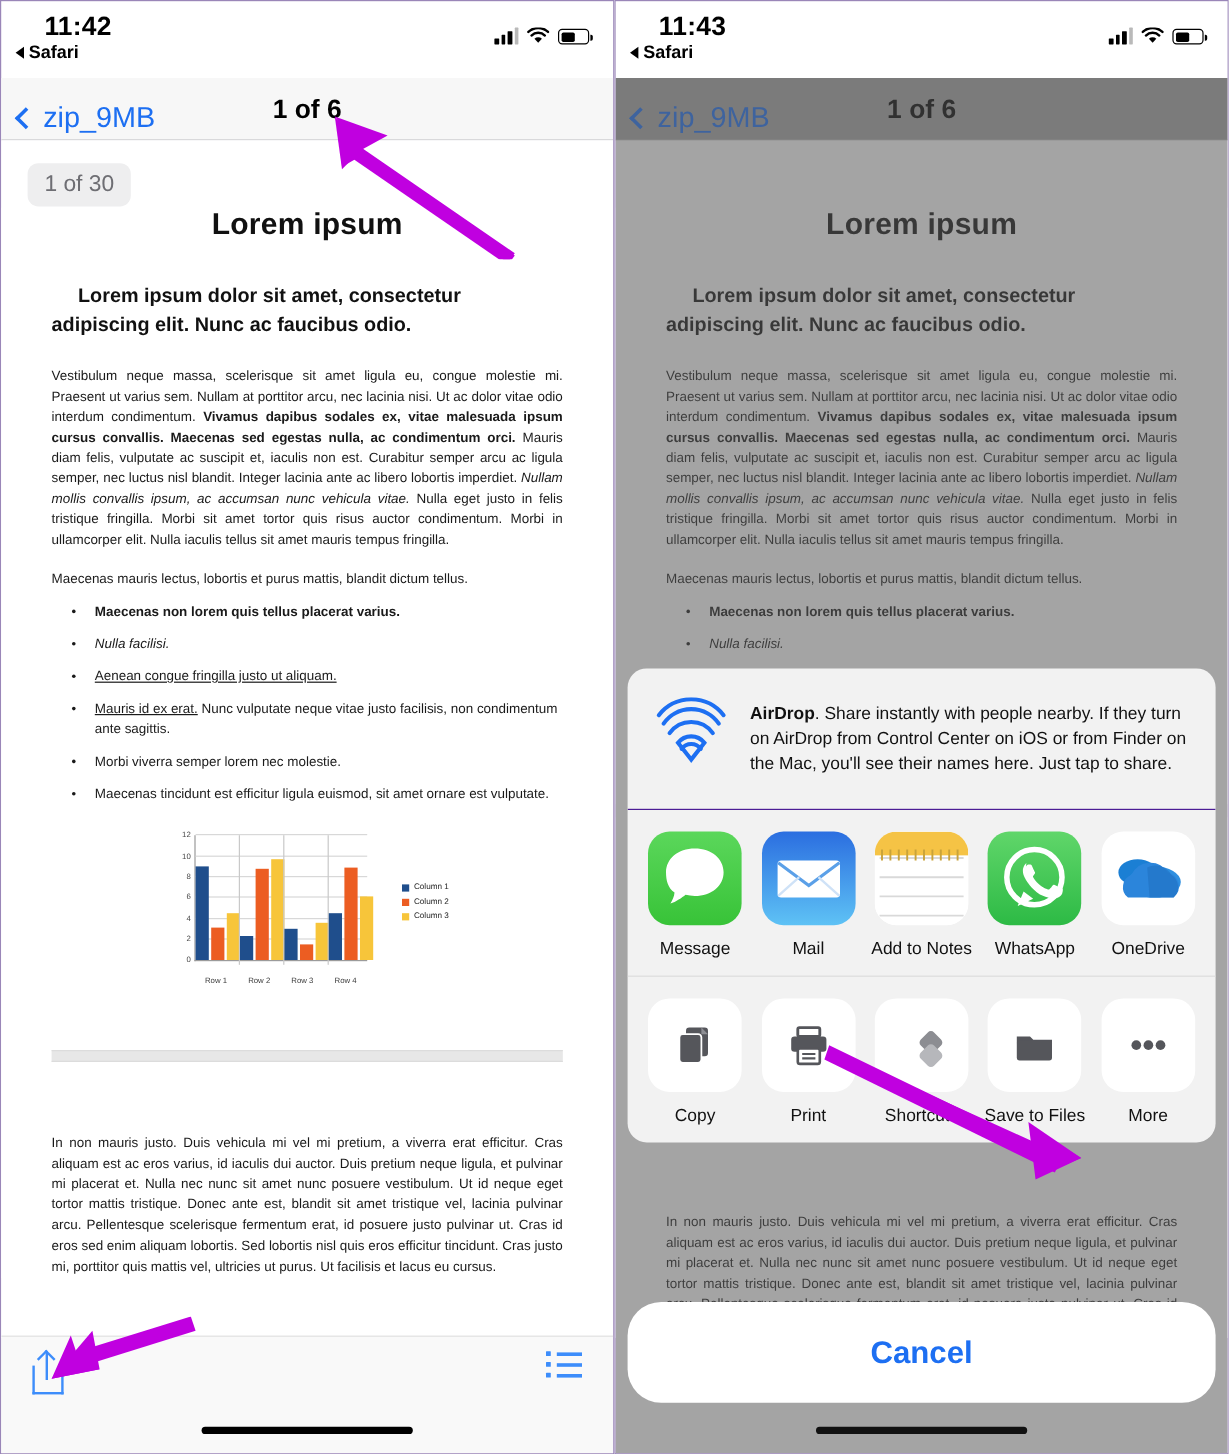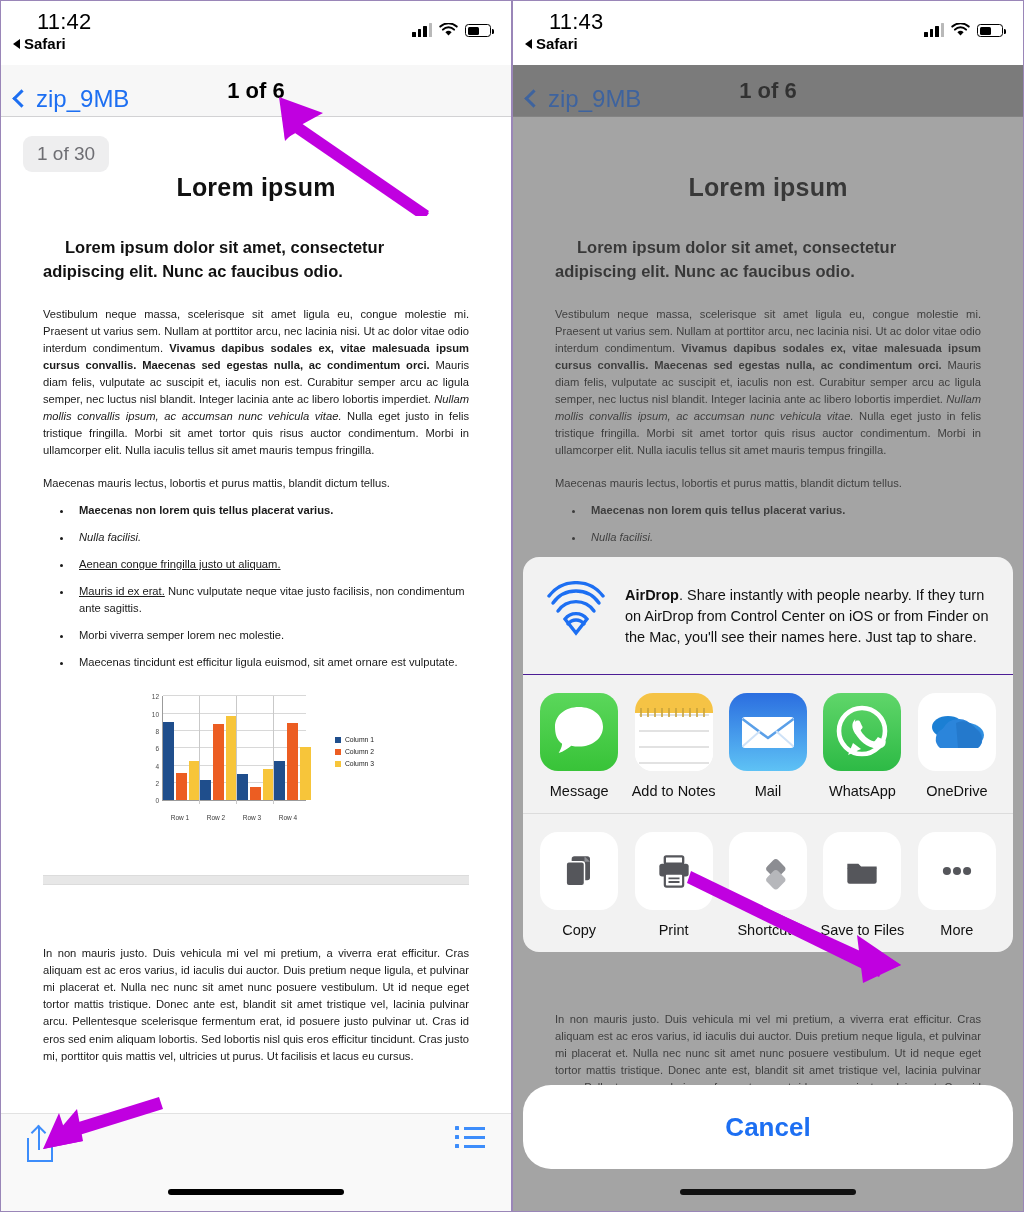--- a/index.html
+++ b/index.html
@@ -20,21 +20,21 @@
   .phone.left  { background: #ffffff; }
   .phone.right { background: #ffffff; }
 
   
   .statusbar {
     position: relative; height: 64px;
     padding: 10px 22px 0 22px;
   }
   .sb-time {
     position:absolute; left: 36px; top: 8px;
-    font-size: 22px; font-weight: 400; color: #000; letter-spacing: .2px;
+    font-size: 22px; font-weight: 700; color: #000; letter-spacing: .2px;
   }
   .sb-back {
     position:absolute; left: 12px; top: 34px;
     font-size: 15px; font-weight: 600; color: #000;
     display:flex; align-items:center; gap:4px;
   }
   .sb-back .tri {
     width:0; height:0; border-top:5px solid transparent; border-bottom:5px solid transparent;
     border-right:7px solid #000; display:inline-block;
   }
@@ -456,20 +456,30 @@
       </div>
 
       <div class="row-apps">
         <div class="cell">
           <div class="appicon" style="background:linear-gradient(#5bd75b,#38c338)">
             <svg viewBox="0 0 78 78">
                 <path d="M39 14c14 0 24 8.6 24 19.8 0 11.2-10 19.8-24 19.8-2.7 0-5.3-.3-7.7-.9-3 2.4-8 6-12.6 7.3 1.6-3 3.2-6 3.4-9.3C16.6 47 15 40.7 15 33.8 15 22.6 25 14 39 14z" fill="#fff"></path>
               </svg>
           </div>
           <div class="lab">Message</div>
+        </div>
+        <div class="cell">
+          <div class="appicon" style="background:linear-gradient(#2b6ee0,#5ec2f5)">
+            <svg viewBox="0 0 78 78">
+                <rect x="13" y="24" width="52" height="31" rx="3" fill="#fff"></rect>
+                <path d="M13.5 26 L39 45 L64.5 26" fill="none" stroke="#5ba0e8" stroke-width="2.6"></path>
+                <path d="M13.5 53.5 L31 38 M64.5 53.5 L47 38" fill="none" stroke="#cfe2f7" stroke-width="2"></path>
+              </svg>
+          </div>
+          <div class="lab">Mail</div>
         </div>
         <div class="cell">
           <div class="appicon" style="background:#fff">
             <svg viewBox="0 0 78 78">
                 <rect x="0" y="0" width="78" height="20" fill="#f5c345"></rect>
                 <rect x="0" y="20" width="78" height="58" fill="#fff"></rect>
                 <g stroke="#d9d9d9" stroke-width="1.6">
                   <line x1="4" y1="22" x2="74" y2="22"></line>
                   <line x1="4" y1="38" x2="74" y2="38"></line>
                   <line x1="4" y1="54" x2="74" y2="54"></line>
@@ -485,30 +495,20 @@
                   <line x1="48" y1="15" x2="48" y2="24"></line>
                   <line x1="55" y1="15" x2="55" y2="24"></line>
                   <line x1="62" y1="15" x2="62" y2="24"></line>
                   <line x1="69" y1="15" x2="69" y2="24"></line>
                 </g>
               </svg>
           </div>
           <div class="lab">Add to Notes</div>
         </div>
         <div class="cell">
-          <div class="appicon" style="background:linear-gradient(#2b6ee0,#5ec2f5)">
-            <svg viewBox="0 0 78 78">
-                <rect x="13" y="24" width="52" height="31" rx="3" fill="#fff"></rect>
-                <path d="M13.5 26 L39 45 L64.5 26" fill="none" stroke="#5ba0e8" stroke-width="2.6"></path>
-                <path d="M13.5 53.5 L31 38 M64.5 53.5 L47 38" fill="none" stroke="#cfe2f7" stroke-width="2"></path>
-              </svg>
-          </div>
-          <div class="lab">Mail</div>
-        </div>
-        <div class="cell">
           <div class="appicon" style="background:linear-gradient(#60d66a,#2dba45)">
             <svg viewBox="0 0 78 78">
                 <circle cx="39" cy="38" r="23" fill="none" stroke="#fff" stroke-width="4.6"></circle>
                 <path d="M25 62 L30 50 L38 56 Z" fill="#fff"></path>
                 <path d="M32 29c1-1.6 2.2-1.6 3.1-1.5.8 0 1.5.1 2.1 1.5.6 1.5 2 4.3 2.2 4.6.2.4.3.8 0 1.3-.3.5-.5.9-1 1.4-.4.5-.9.9-.4 1.8.5.9 2.2 3.6 4.8 5.8 3.3 2.9 6.1 3.8 7 4.2.9.4 1.4.3 1.9-.2.6-.6 2-2.2 2.5-3 .5-.8 1-.6 1.7-.4.7.3 4.4 2.1 5.2 2.5.8.4 1.3.6 1.5.9.2.4.2 2-.5 3.9-.7 1.9-4.1 3.8-5.7 3.9-1.5.2-2.9.7-9.8-2-8.3-3.3-13.5-11.9-13.9-12.4-.4-.6-3.3-4.4-3.3-8.4 0-4 2.1-5.9 2.9-6.7z" fill="#fff"></path>
               </svg>
           </div>
           <div class="lab">WhatsApp</div>
         </div>
         <div class="cell">

